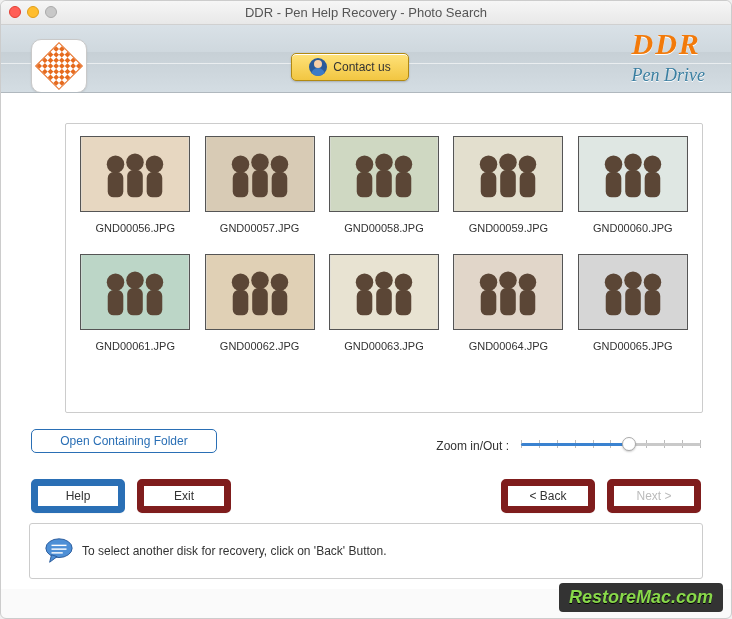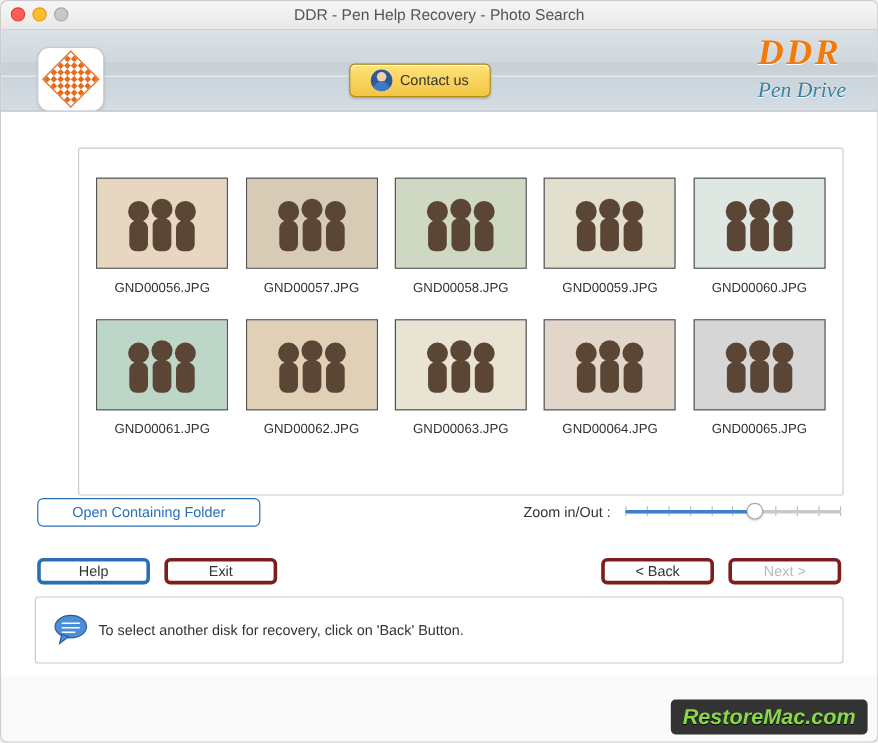--- a/index.html
+++ b/index.html
@@ -136,21 +136,21 @@
     text-shadow: 0 1px 0 #fff;
   }
 
   .content {
     padding: 30px 28px 10px 28px;
     background: #fff;
   }
   .grid-frame {
     border: 1px solid #ccc;
     border-radius: 2px;
-    padding: 24px 14px 6px 14px;
+    padding: 12px 14px 6px 14px;
     height: 290px;
     background: #fff;
     margin-left: 36px;
   }
   .thumbs {
     display: grid;
     grid-template-columns: repeat(5, 1fr);
     gap: 6px 14px;
   }
   .thumb-cell {
@@ -172,22 +172,22 @@
   .thumb svg { width: 100%; height: 100%; }
   .thumb-label {
     font-size: 11px;
     color: #333;
     margin-bottom: 14px;
     white-space: nowrap;
   }
 
   .zoom-row {
     display: flex;
-    align-items: center;
-    margin-top: 2px;
+    align-items: flex-end;
+    margin-top: 16px;
     padding: 0 2px;
   }
   .open-folder-btn {
     width: 186px; height: 24px;
     background: #fff;
     border: 1px solid #2a6fb5;
     border-radius: 5px;
     color: #2a6fb5;
     font-size: 12px;
     display: flex; align-items: center; justify-content: center;
@@ -235,23 +235,23 @@
     box-shadow: 0 1px 2px rgba(0,0,0,0.2);
   }
 
   .btn-row {
     display: flex;
     gap: 12px;
     margin-top: 26px;
     padding: 0 2px;
   }
   .mac-btn {
-    width: 94px; height: 22px;
-    background: #fff;
-    border: 3px solid #7f1d1d;
+    width: 94px; height: 34px;
+    background: #fff;
+    border: 7px solid #7f1d1d;
     border-radius: 5px;
     font-size: 12px;
     color: #333;
     display: flex; align-items: center; justify-content: center;
     cursor: pointer;
     box-shadow: 0 1px 0 rgba(0,0,0,0.03);
   }
   .mac-btn.primary {
     border-color: #2a6fb5;
     color: #333;

